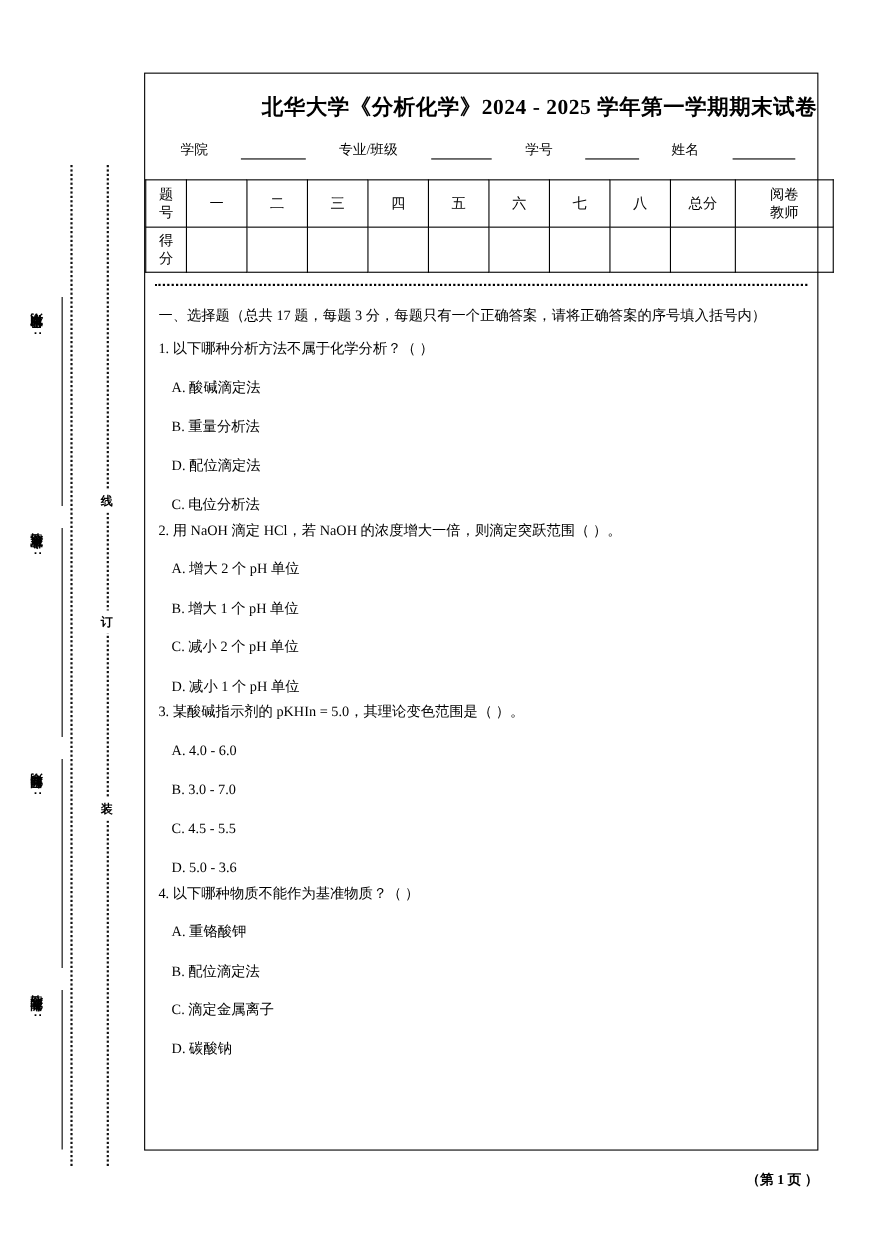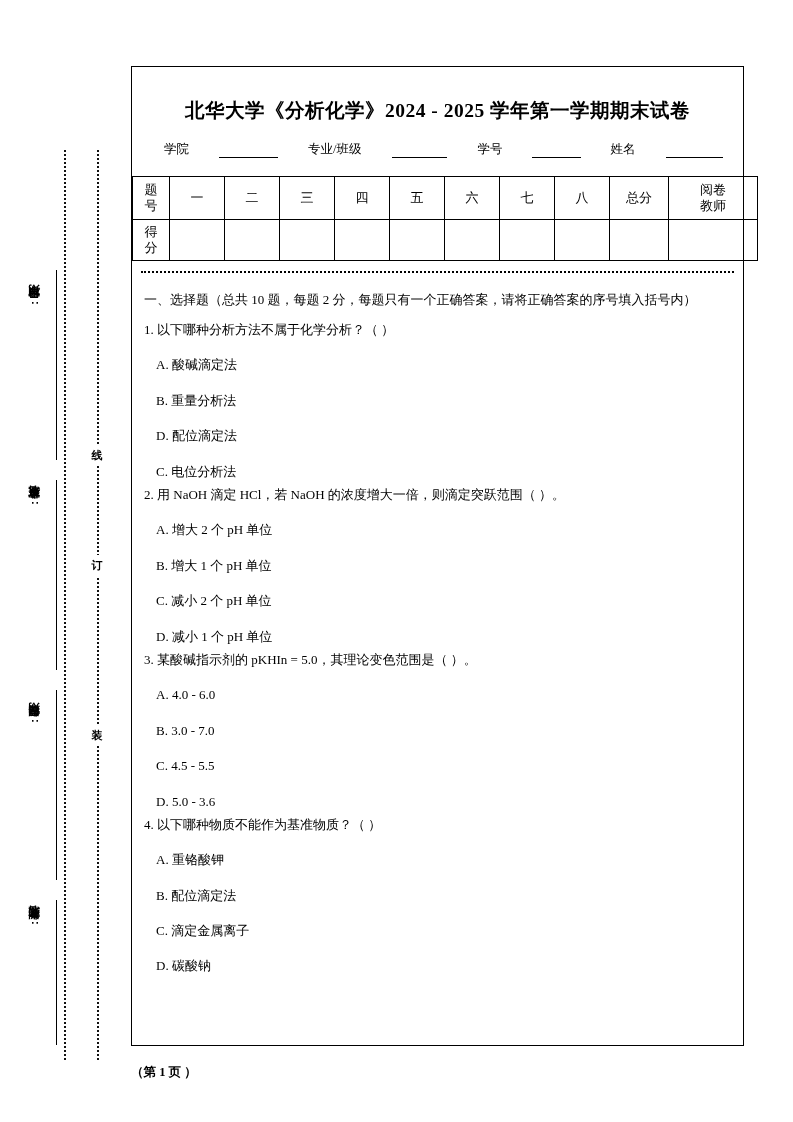--- a/index.html
+++ b/index.html
@@ -60,25 +60,25 @@
     position: absolute;
     left: 131px;
     top: 66px;
     width: 613px;
     height: 980px;
     border: 1.6px solid #000;
     box-sizing: border-box;
   }
 
   #exam-title {
-    text-align: center;
+    text-align: right;
     font-size: 19.5px;
     font-weight: bold;
     letter-spacing: 0.5px;
-    margin-top: 30px;
+    margin-top: 17px;
     font-family: "Liberation Serif", "DejaVu Serif", serif;
   }
 
   #info-line {
     margin: 17px 18px 0 32px;
     font-size: 12.5px;
     display: flex;
     align-items: flex-end;
     font-family: "Liberation Serif", "DejaVu Serif", serif;
     gap: 28px;
@@ -147,21 +147,21 @@
   .mono-ish {
     font-family: "Liberation Serif", "DejaVu Serif", serif;
   }
 
   
   #footer {
     position: absolute;
     left: 131px;
     top: 1064px;
     width: 613px;
-    text-align: left;
+    text-align: right;
     font-size: 12.5px;
     font-weight: bold;
     font-family: "Liberation Serif", "DejaVu Serif", serif;
   }
 </style>
 </head>
 <body>
 
 <div id="binding-margin">
 
@@ -235,21 +235,21 @@
       <td></td>
       <td></td>
     </tr>
   </tbody>
     </table>
 
   <div id="divider"></div>
 
   <div id="body-text">
 
-    <div class="q-instructions">一、选择题（总共 10 题，每题 2 分，每题只有一个正确答案，请将正确答案的序号填入括号内）</div>
+    <div class="q-instructions">一、选择题（总共 17 题，每题 3 分，每题只有一个正确答案，请将正确答案的序号填入括号内）</div>
 
     <div class="q-stem">1. 以下哪种分析方法不属于化学分析？（  ）</div>
     <div class="q-opt">A. 酸碱滴定法</div>
     <div class="q-opt">B. 重量分析法</div>
     <div class="q-opt">D. 配位滴定法</div>
     <div class="q-opt">C. 电位分析法</div>
 
     <div class="q-stem">2. 用 NaOH 滴定 HCl，若 NaOH 的浓度增大一倍，则滴定突跃范围（  ）。</div>
     <div class="q-opt">A. 增大 2 个 pH 单位</div>
     <div class="q-opt">B. 增大 1 个 pH 单位</div>

